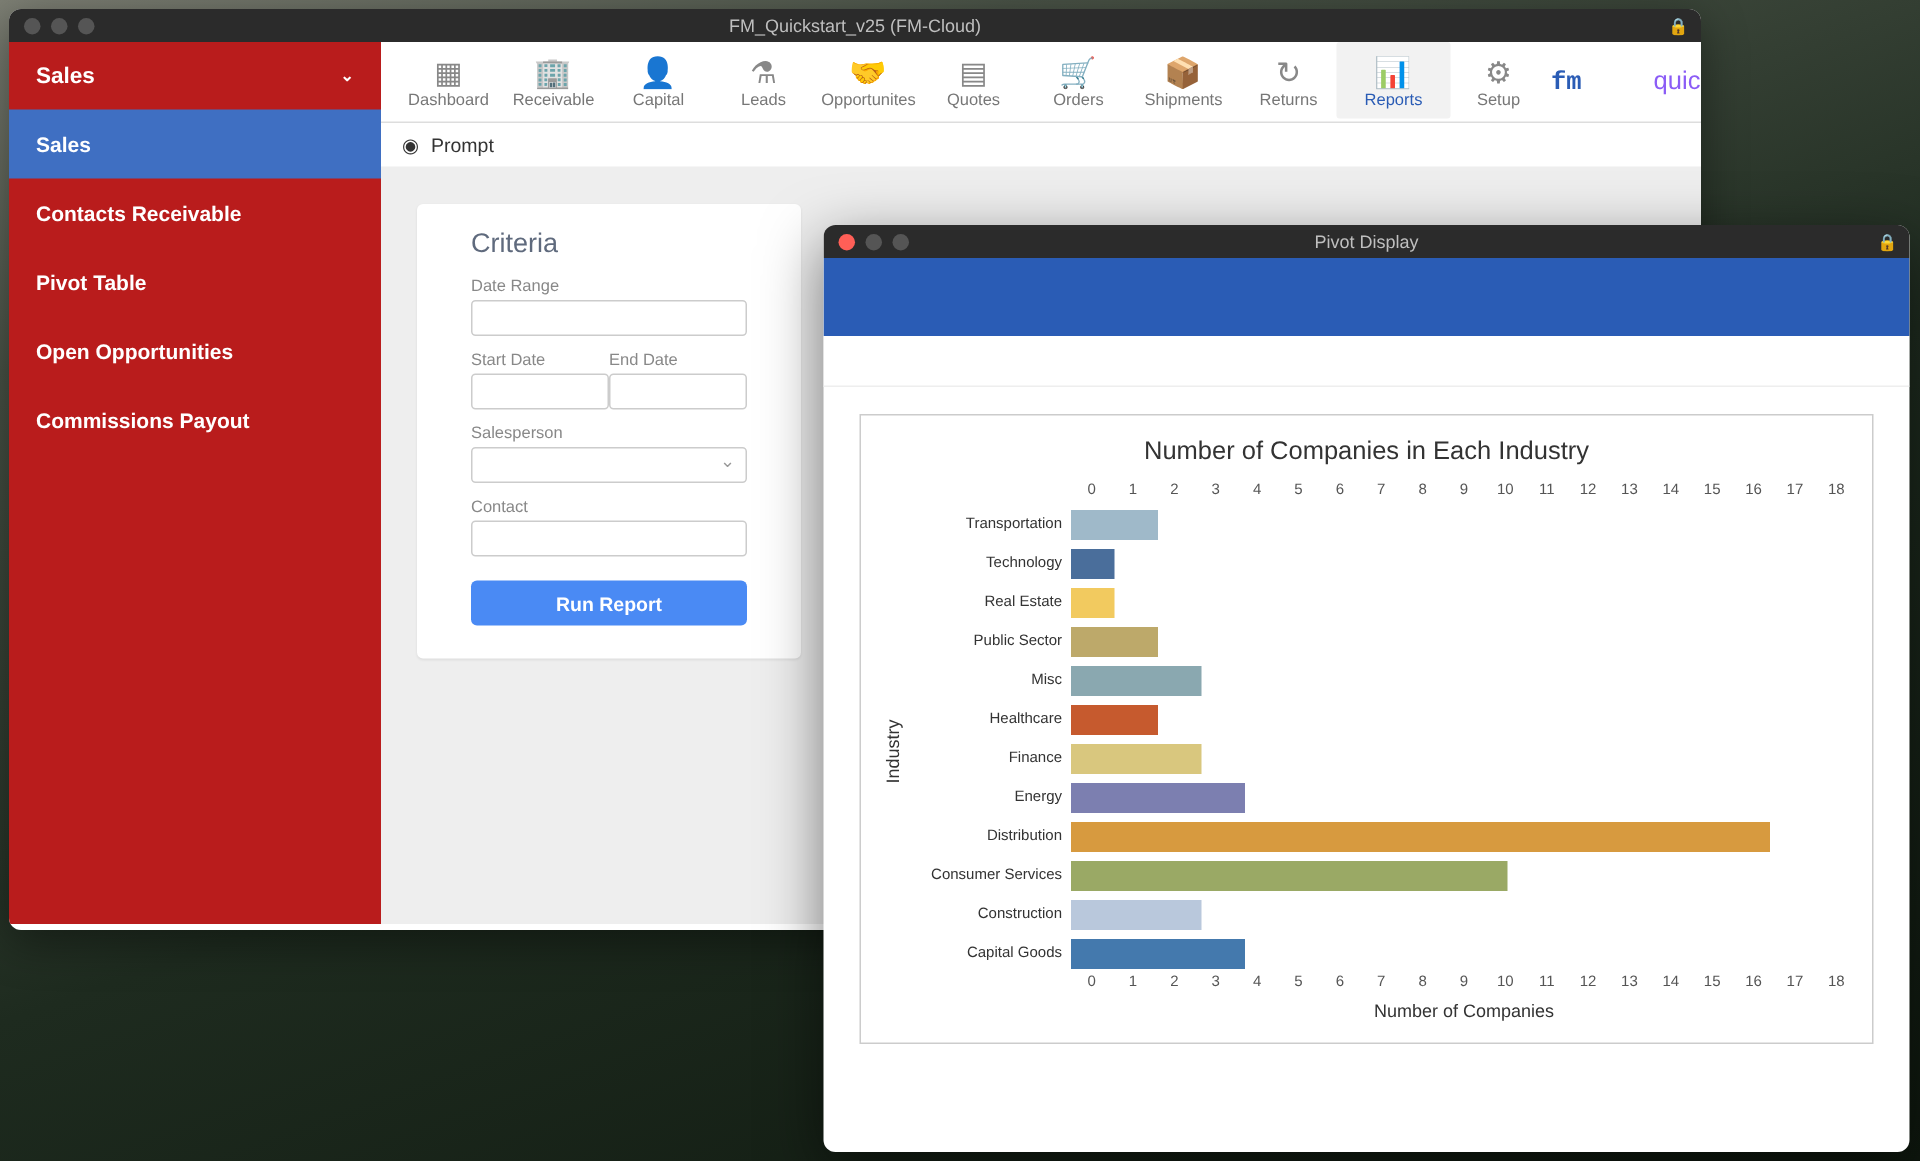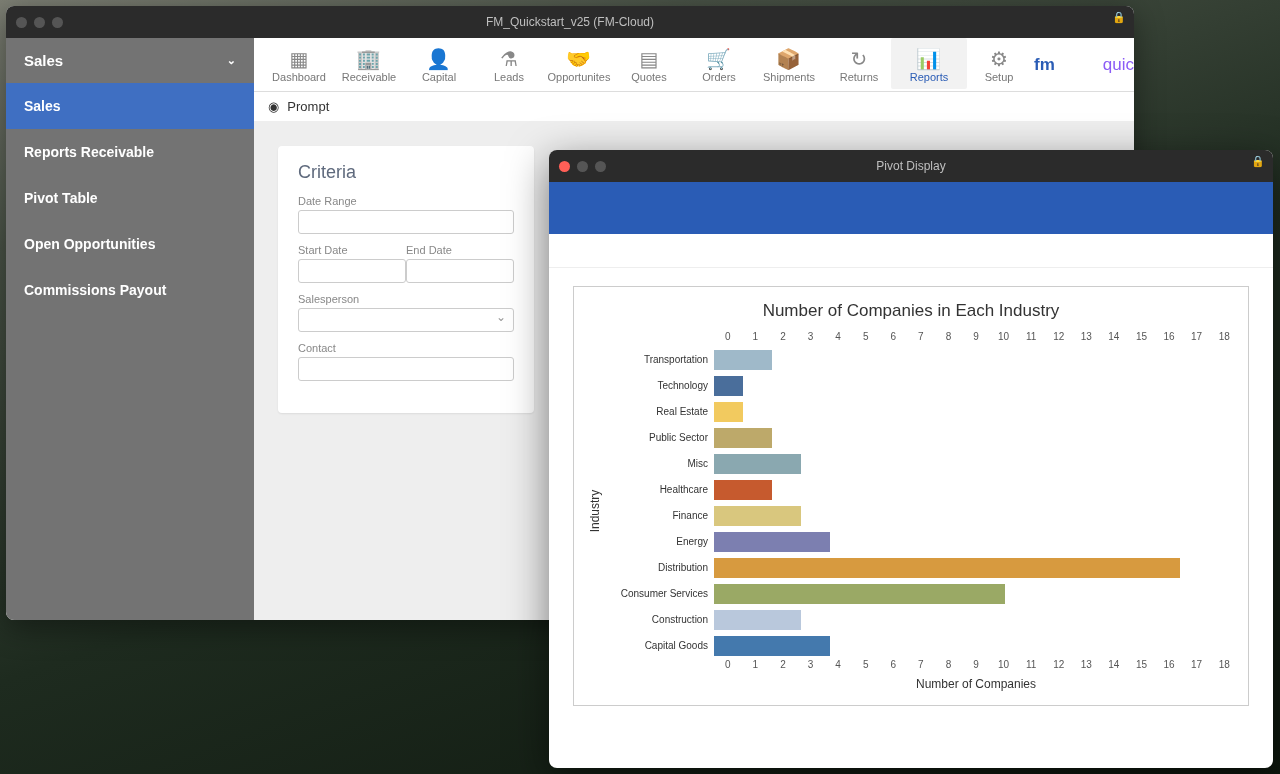--- a/index.html
+++ b/index.html
@@ -1,42 +1,42 @@
 <!DOCTYPE html>
 <html><head>
 <meta charset="utf-8">
 <style>
   * { box-sizing: border-box; margin: 0; padding: 0; font-family: -apple-system, "Helvetica Neue", Arial, sans-serif; }
   body { width:1280px; height:774px; overflow:hidden; background:#555; position:relative; }
   .desktop-bg { position:absolute; inset:0; background:linear-gradient(160deg,#7d7f74 0%,#495246 20%,#1e2b1f 55%,#0e170e 100%); }
   
   .win { position:absolute; left:6px; top:6px; width:1128px; height:614px; background:#fff; border-radius:8px; overflow:hidden; box-shadow:0 8px 30px rgba(0,0,0,.4); }
-  .titlebar { height:32px; background:#2b2b2b; display:flex; align-items:center; padding:0 10px; color:#bfbfbf; font-size:12px; position:relative; }
+  .titlebar { height:22px; background:#2b2b2b; display:flex; align-items:center; padding:0 10px; color:#bfbfbf; font-size:12px; position:relative; }
   .traffic { display:flex; gap:7px; }
   .traffic span { width:11px; height:11px; border-radius:50%; background:#555; display:inline-block; }
   .title-center { position:absolute; left:0; right:0; text-align:center; pointer-events:none; }
   .lock-icon { position:absolute; right:8px; top:5px; color:#888; font-size:11px; }
   .layout { display:flex; height:calc(100% - 26px); }
-  .sidebar { width:248px; background:#737373; color:#fff; flex:none; }
+  .sidebar { width:248px; background:#b91c1c; color:#fff; flex:none; }
   .side-head { display:flex; align-items:center; justify-content:space-between; padding:14px 18px; font-weight:600; font-size:15px; }
   .chev { font-size:11px; color:#fff; }
   .side-item { padding:15px 18px; font-size:14px; font-weight:600; cursor:pointer; }
   .side-item.active { background:#3f6fc2; }
   .main { flex:1; background:#eeeeee; display:flex; flex-direction:column; min-width:0; }
   .toolbar { height:54px; background:#fff; border-bottom:1px solid #ddd; display:flex; align-items:center; padding:0 10px; }
   .tab { width:70px; text-align:center; color:#777; font-size:11px; cursor:pointer; }
   .tab.active { color:#2a5cb5; position:relative; }
   .tab.active::before { content:""; position:absolute; top:-9px; left:-3px; right:-3px; bottom:-6px; background:#f2f2f2; border-radius:2px; z-index:-1; }
   .tab .ic { height:24px; display:flex; align-items:center; justify-content:center; font-size:20px; color:#888; }
   .tab.active .ic { color:#2a5cb5; }
   .brand { margin-left:auto; padding-right:18px; font-size:17px; font-weight:600; }
-  .brand .fm { color:#2a5cb5; } .brand .rest { color:#8b5cf6; font-weight:400;margin-left:48px; }
+  .brand .fm { color:#2a5cb5;font-family:Liberation Mono, monospace; } .brand .rest { color:#8b5cf6; font-weight:400;margin-left:48px; }
   .prompt-bar { height:30px; background:#fff; border-bottom:1px solid #eee; display:flex; align-items:center; padding:0 14px; font-size:13px; color:#333; gap:8px; }
   .content { flex:1; padding:24px; }
-  .card { width:256px; background:#fff; border-radius:4px; padding:16px 20px 22px; box-shadow:0 1px 2px rgba(0,0,0,.08); }
+  .card { width:256px; background:#fff; border-radius:4px; padding:16px 36px 22px; box-shadow:0 1px 2px rgba(0,0,0,.08); }
   .card h3 { font-weight:400; color:#5f6a7d; font-size:18px; margin-bottom:12px; }
   .field { margin-bottom:10px; }
   .field label { font-size:11px; color:#888; display:block; margin-bottom:3px; }
   .field input, .field select { width:100%; height:24px; border:1px solid #ccc; border-radius:3px; font-size:12px; padding:0 6px; background:#fff; }
   .row2 { display:flex; gap:0; }
   .row2 .field { flex:1; }
   .run { width:100%; height:30px; background:#4a8af4; color:#fff; border:none; border-radius:4px; font-size:13px; font-weight:600; cursor:pointer; margin-top:6px; }
   .sel-wrap { position:relative; }
   .sel-wrap::after { content:"⌄"; position:absolute; right:8px; top:2px; color:#999; font-size:12px; pointer-events:none; }
   
@@ -77,21 +77,21 @@
     <div class="lock-icon">🔒</div>
   </div>
   <div class="layout">
     <div class="sidebar">
       <div class="side-head">
         <span>Sales</span>
         <span class="chev">⌄</span>
       </div>
       <div id="side-items">
           <div class="side-item active">Sales</div>
-          <div class="side-item">Reports Receivable</div>
+          <div class="side-item">Contacts Receivable</div>
           <div class="side-item">Pivot Table</div>
           <div class="side-item">Open Opportunities</div>
           <div class="side-item">Commissions Payout</div>
         </div>
     </div>
     <div class="main">
       <div class="toolbar">
         <div id="tabs" style="display:flex;position:relative;z-index:0;">
             <div class="tab">
               <div class="ic">▦</div>
@@ -164,20 +164,21 @@
             </div>
           </div>
           <div class="field">
             <label>Salesperson</label>
             <div class="sel-wrap"><input type="text" style=""></div>
           </div>
           <div class="field">
             <label>Contact</label>
             <input type="text" style="">
           </div>
+          <button class="run">Run Report</button>
         </div>
       </div>
     </div>
   </div>
 </div>
 
 <div class="chartwin">
   <div class="titlebar">
     <div class="traffic">
       <span></span>

